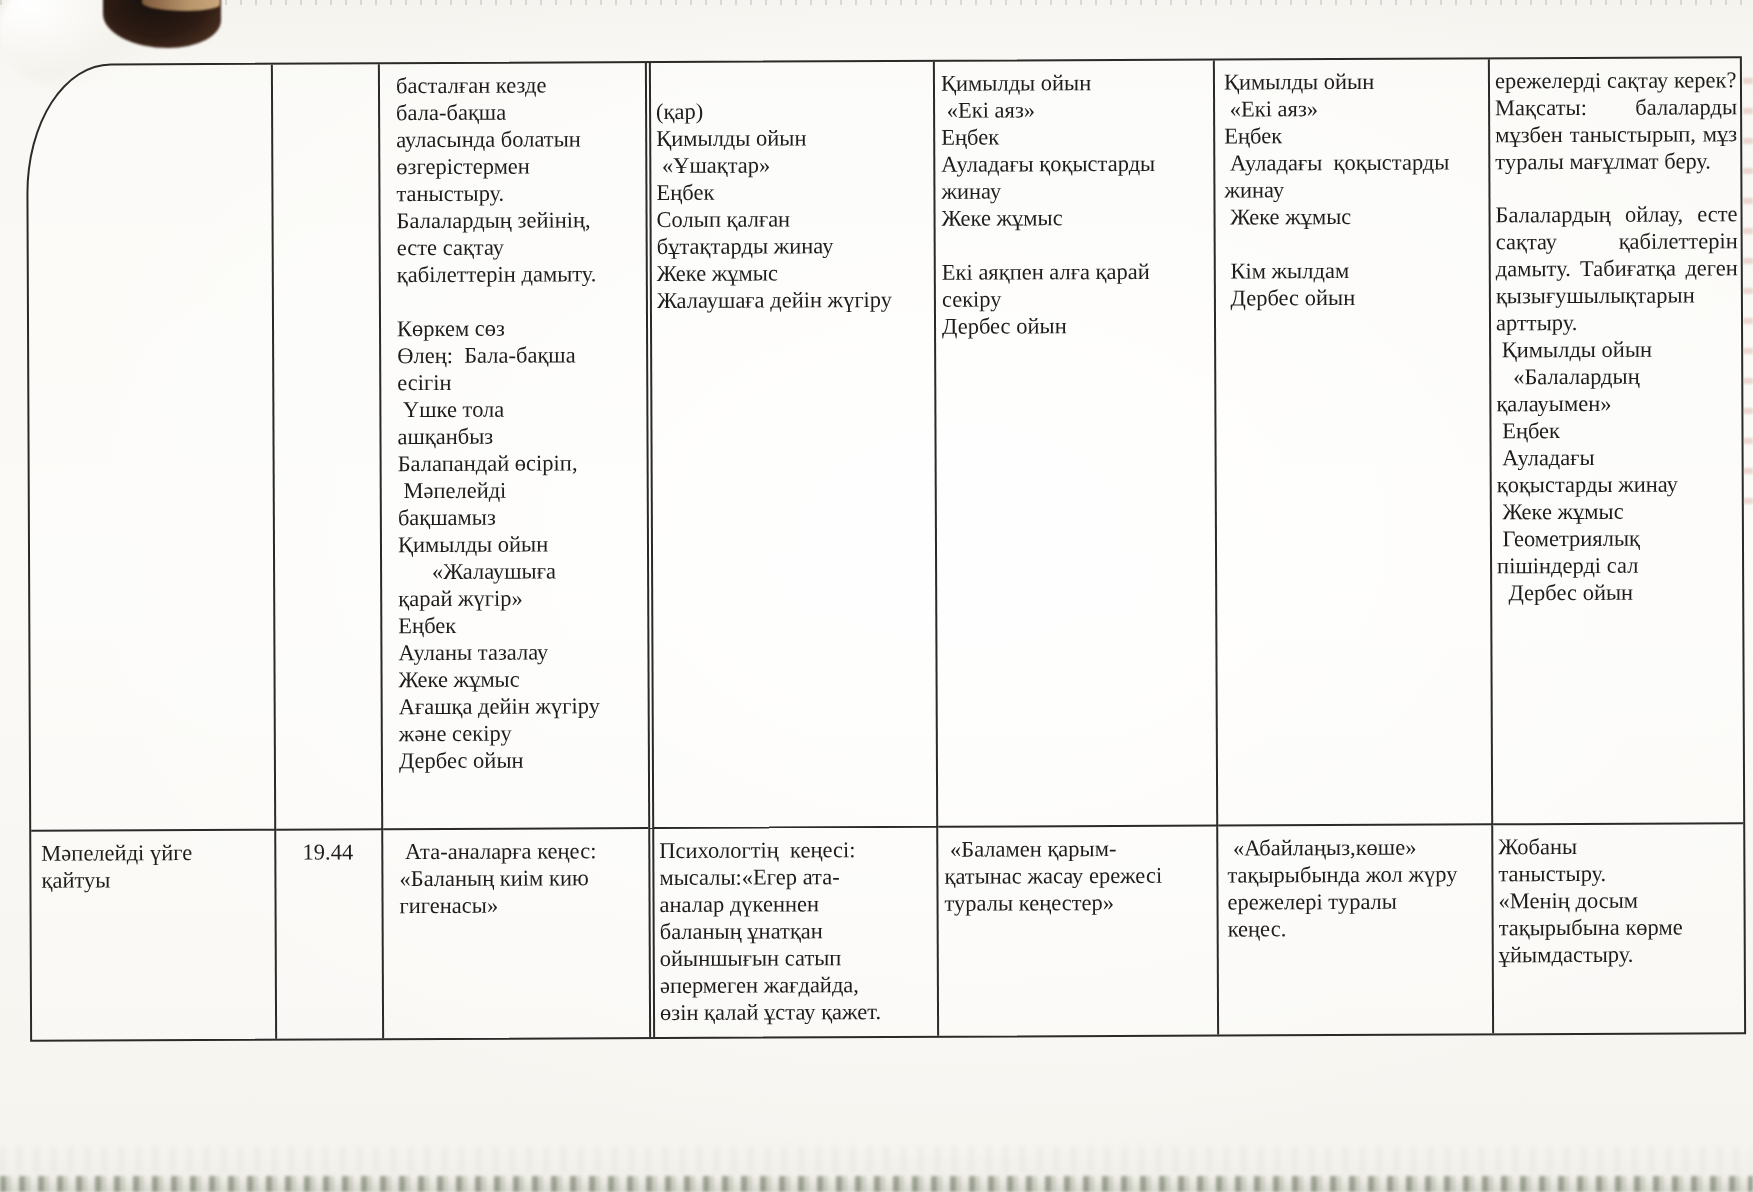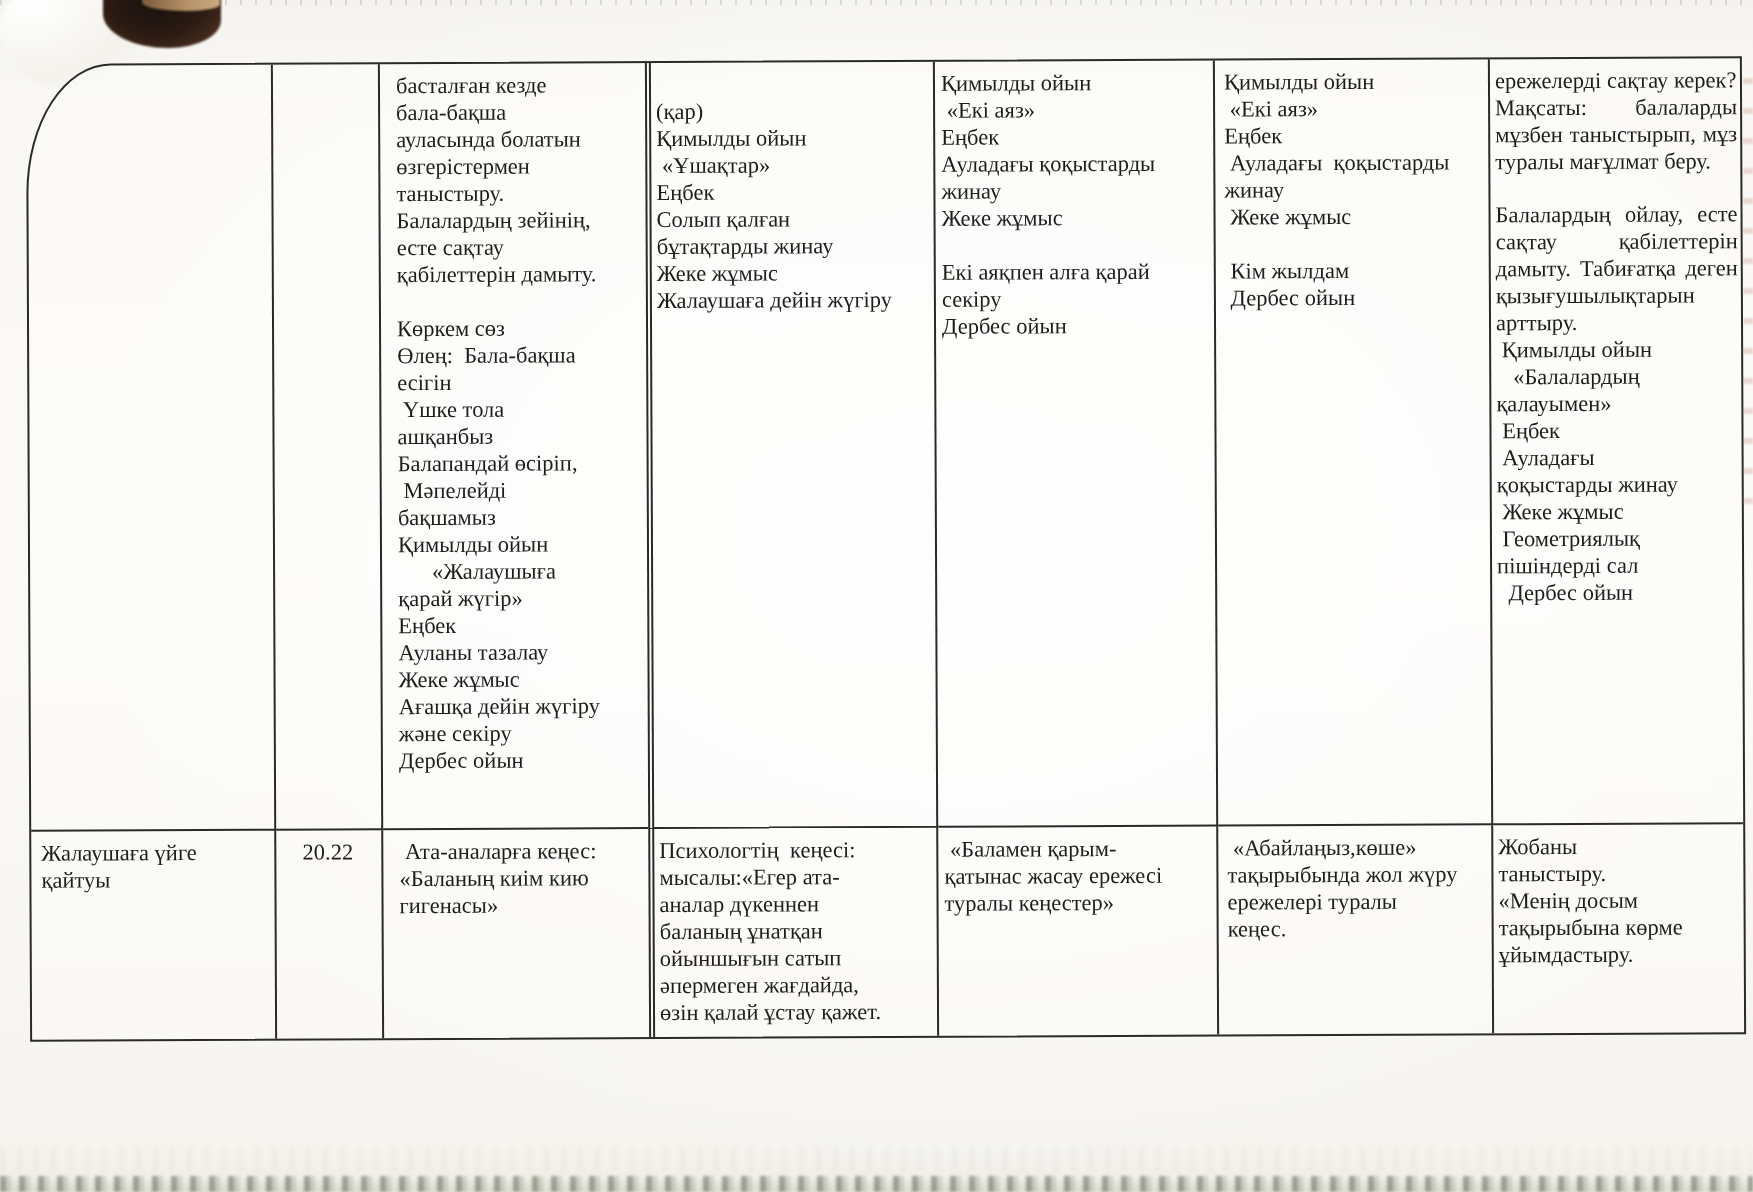--- a/index.html
+++ b/index.html
@@ -176,25 +176,25 @@
 қалауымен»
  Еңбек
  Ауладағы
 қоқыстарды жинау
  Жеке жұмыс
  Геометриялық
 пішіндерді сал
   Дербес ойын</div>
     </div>
     <div class="cell c0 row-last">
-      <div class="blk pre">Жалаушаға үйге
+      <div class="blk pre">Мәпелейді үйге
 қайтуы</div>
     </div>
     <div class="cell c1 row-last">
-      <div class="blk pre">20.22</div>
+      <div class="blk pre">19.44</div>
     </div>
     <div class="cell c2 row-last">
       <div class="blk pre"> Ата-аналарға кеңес:
 «Баланың киім кию
 гигенасы»</div>
     </div>
     <div class="cell c3 row-last">
       <div class="blk pre">Психологтің  кеңесі:
 мысалы:«Егер ата-
 аналар дүкеннен

